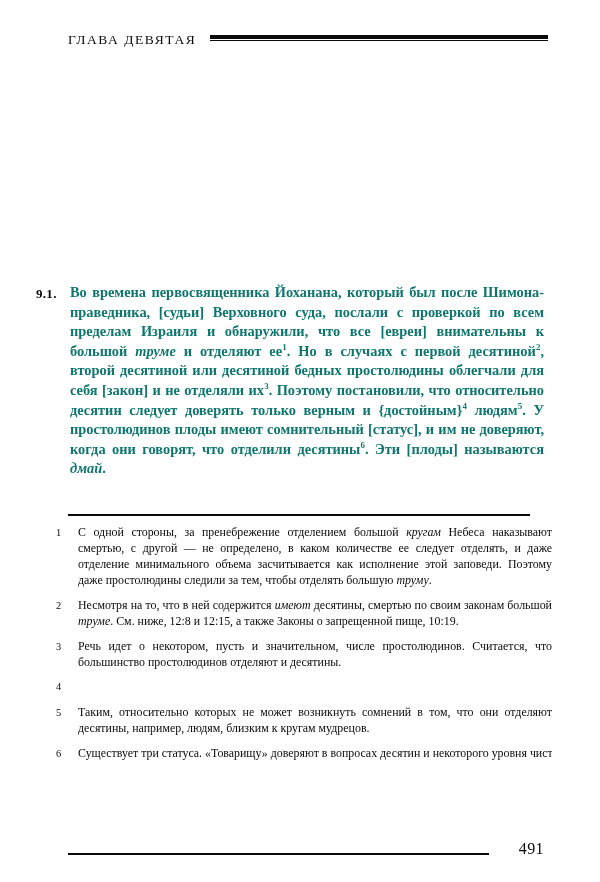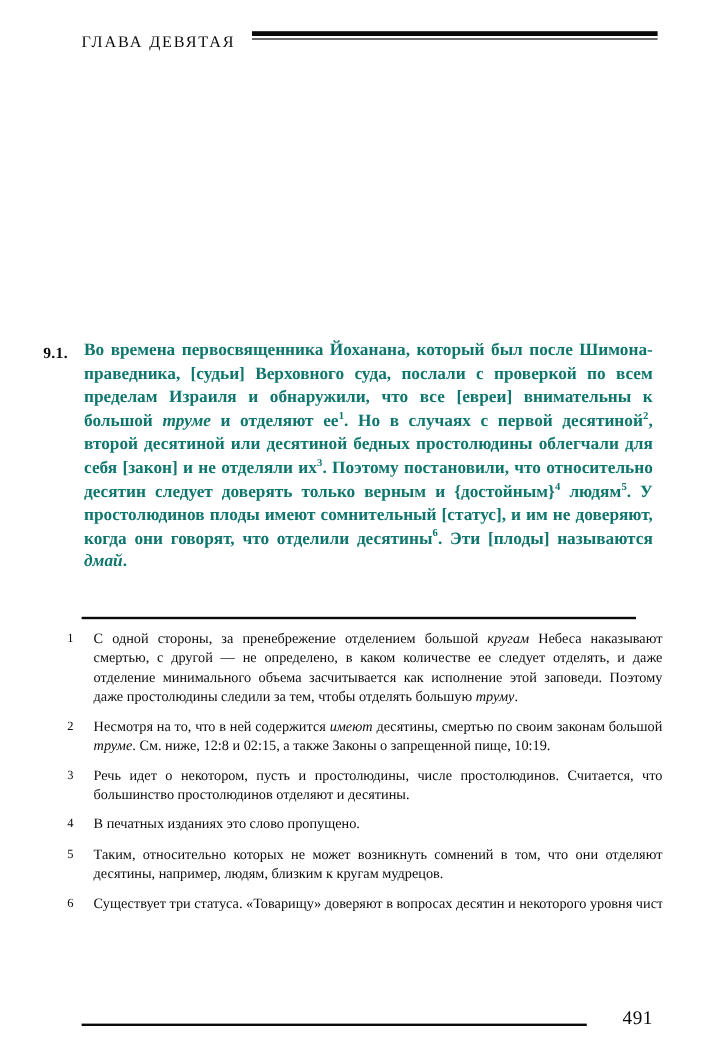--- a/index.html
+++ b/index.html
@@ -20,20 +20,21 @@
   }
 
   
   .runhead {
     position: absolute;
     left: 68px;
     top: 28px;
     right: 52px;
     height: 24px;
     display: flex;
+    align-items: center;
     gap: 0;
   }
 
   .runhead-title {
     font-family: "Liberation Serif", "DejaVu Serif", serif;
     font-size: 13.5px;
     letter-spacing: 1.55px;
     white-space: nowrap;
     color: #0a0a0a;
     line-height: 1;
@@ -221,31 +222,30 @@
 
   <div class="footnotes">
 
     <div class="fn">
       <div class="fn-num">1</div>
       <div class="fn-body"><span>С одной стороны, за пренебрежение отделением большой </span><i>кругам</i><span> Небеса наказывают смертью, с другой — не определено, в каком количестве ее следует отделять, и даже отделение минимального объема засчитывается как исполнение этой заповеди. Поэтому даже простолюдины следили за тем, чтобы отделять большую </span><i>труму</i><span>.</span></div>
     </div>
 
     <div class="fn">
       <div class="fn-num">2</div>
-      <div class="fn-body"><span>Несмотря на то, что в ней содержится </span><i>имеют</i><span> десятины, смертью по своим законам большой </span><i>труме</i><span>. См. ниже, 12:8 и 02:15, а также Законы о запрещенной пище, 10:19.</span></div>
+      <div class="fn-body"><span>Несмотря на то, что в ней содержится </span><i>имеют</i><span> десятины, смертью по своим законам большой </span><i>труме</i><span>. См. ниже, 12:8 и 12:15, а также Законы о запрещенной пище, 10:19.</span></div>
     </div>
 
     <div class="fn">
       <div class="fn-num">3</div>
-      <div class="fn-body"><span>Речь идет о некотором, пусть и простолюдины, числе простолюдинов. Считается, что большинство простолюдинов отделяют и десятины.</span></div>
+      <div class="fn-body"><span>Речь идет о некотором, пусть и значительном, числе простолюдинов. Считается, что большинство простолюдинов отделяют и десятины.</span></div>
     </div>
 
     <div class="fn">
       <div class="fn-num">4</div>
-      <div class="fn-body"><span>В печатных изданиях это слово пропущено.</span></div>
     </div>
 
     <div class="fn">
       <div class="fn-num">5</div>
       <div class="fn-body"><span>Таким, относительно которых не может возникнуть сомнений в том, что они отделяют десятины, например, людям, близким к кругам мудрецов.</span></div>
     </div>
 
     <div class="fn fn-clip">
       <div class="fn-num">6</div>
       <div class="fn-body"><span>Существует три статуса. «Товарищу» доверяют в вопросах десятин и некоторого уровня чистоты. Его противоположность —«тот, кому не доверяют</span></div>

